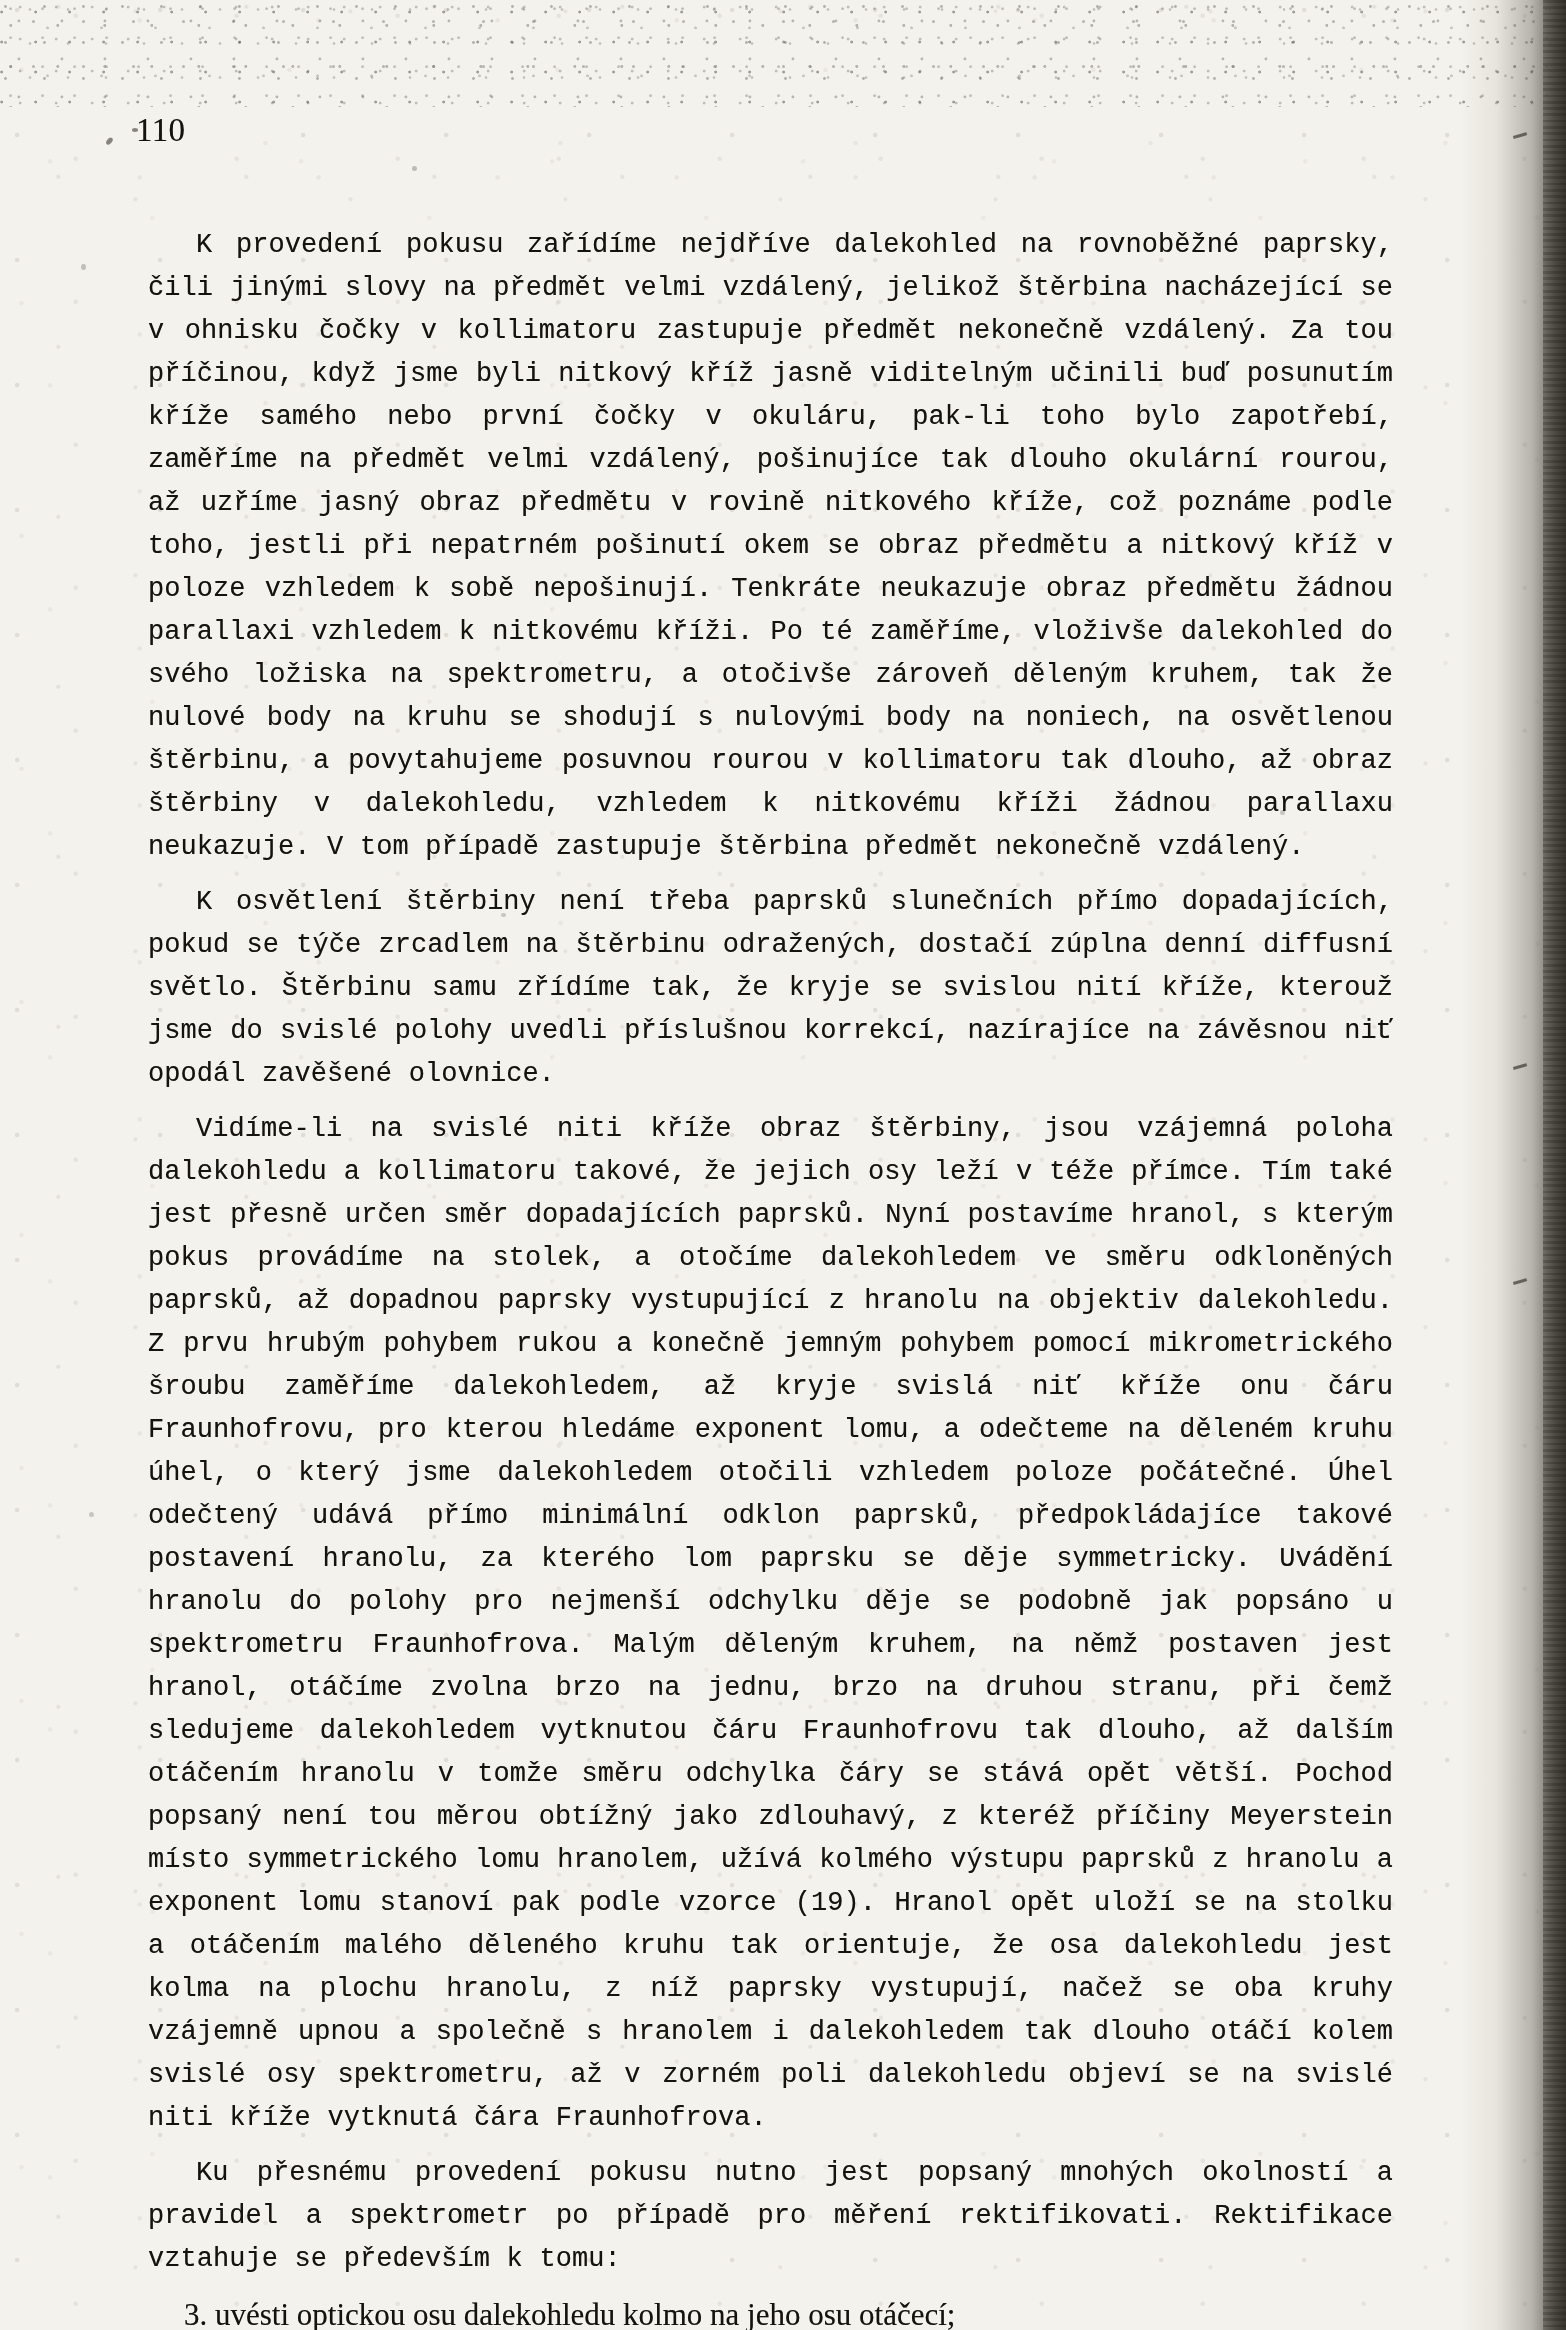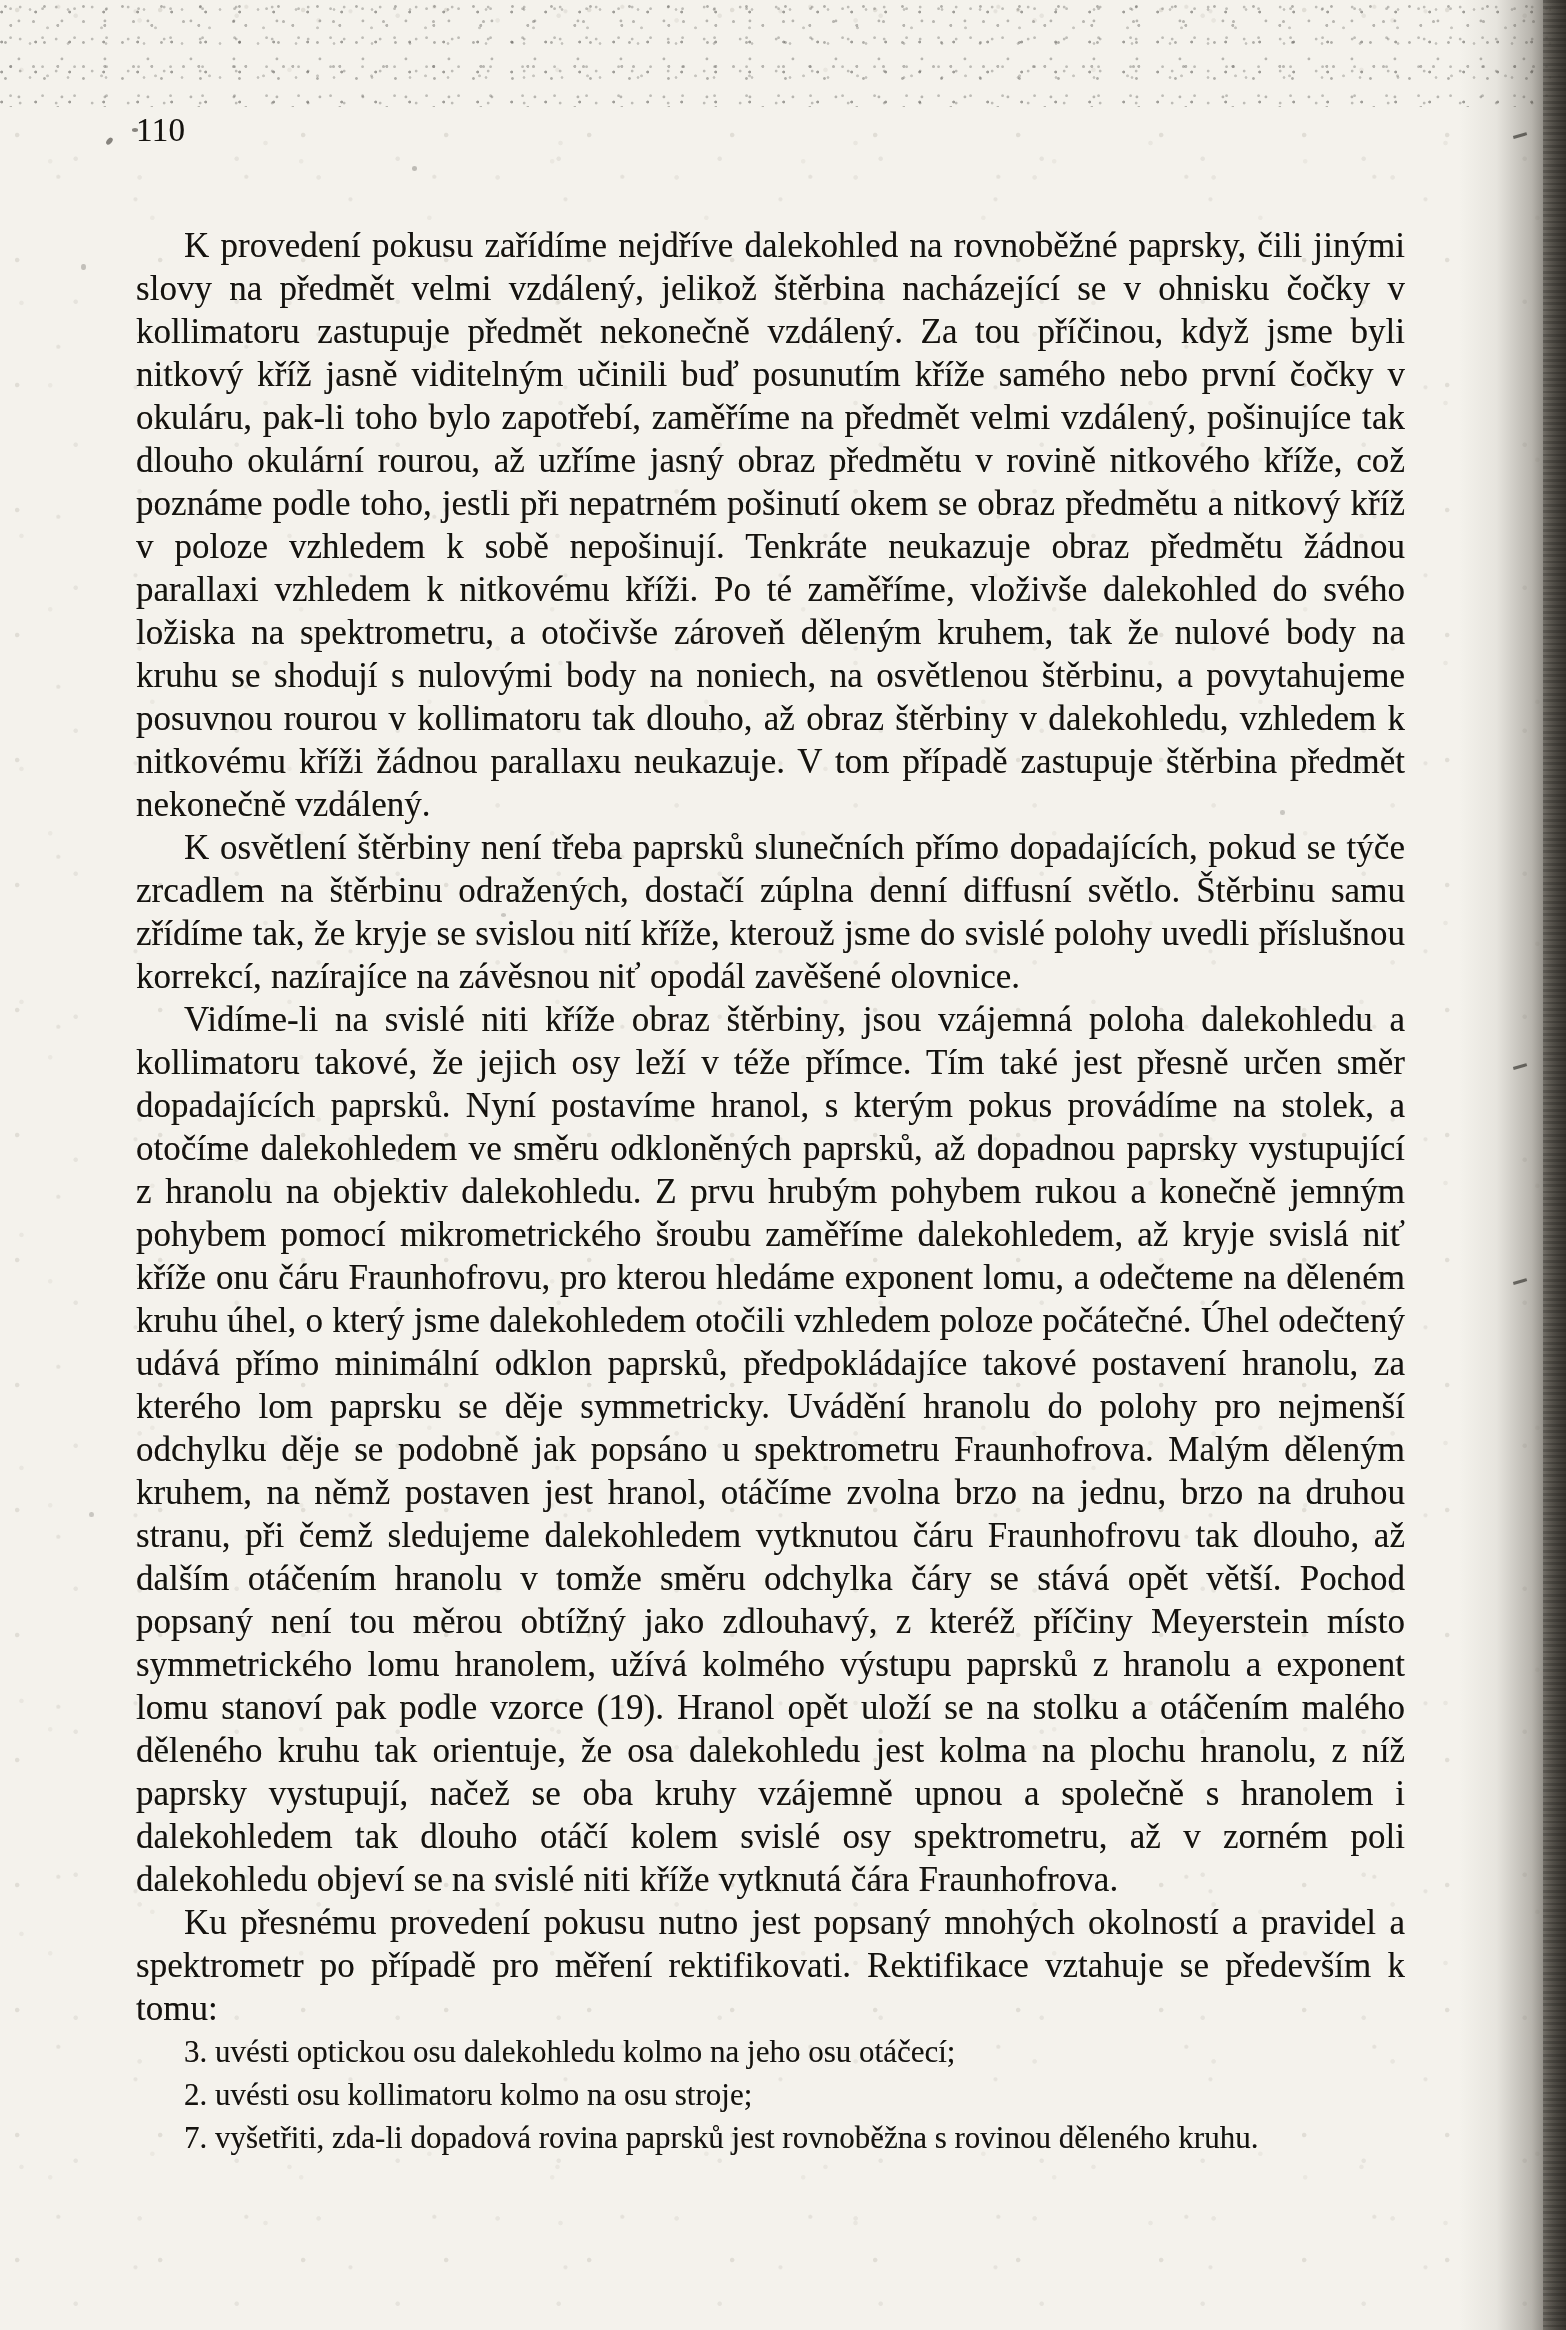--- a/index.html
+++ b/index.html
@@ -96,28 +96,29 @@
     top: 114px;
     width: 1269px;
   }
   .folio {
     font-size: 33px;
     letter-spacing: 0.4px;
     margin: 0 0 77px 0;
     line-height: 1;
   }
   p.para {
-    margin: 0;
-    font-size: 35px;
+    margin: 12px;
+    font-size: 27px;
     line-height: 43px;
     text-align: justify;
     text-align-last: left;
     text-justify: inter-word;
     word-spacing: 0.4px;
     letter-spacing: 0.04px;
+    font-family: Liberation Mono, monospace;
   }
   p.para.indent { text-indent: 48px; }
   .list-item {
     margin: 0;
     font-size: 31px;
     line-height: 43px;
     text-align: justify;
     text-align-last: left;
     text-indent: 48px;
   }

